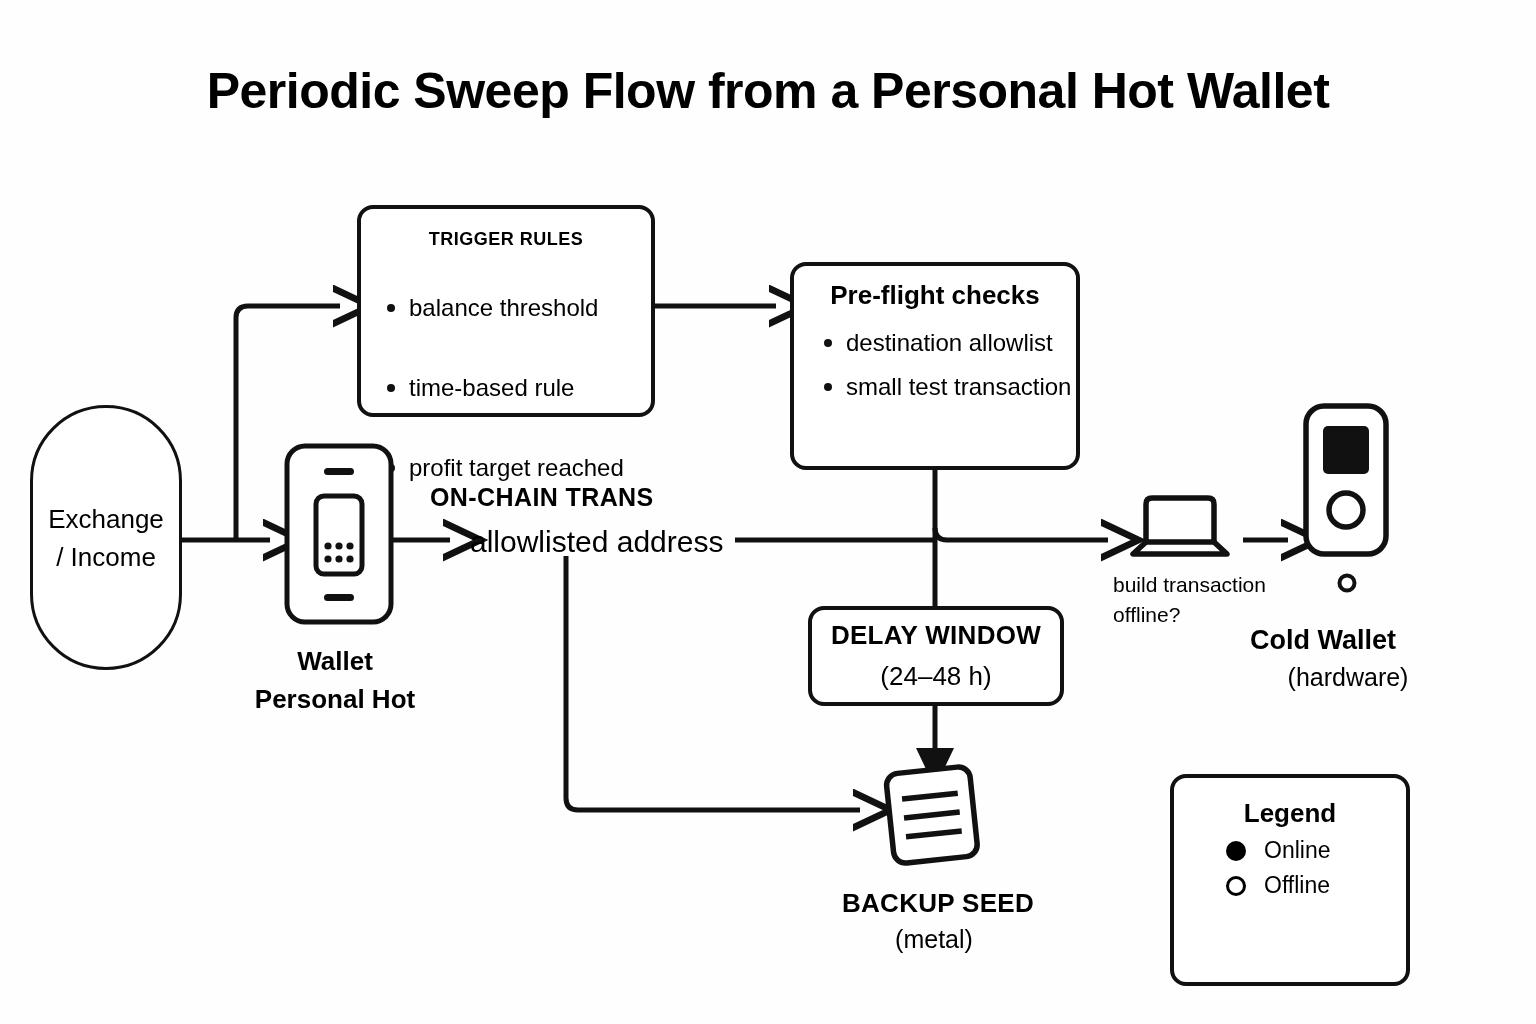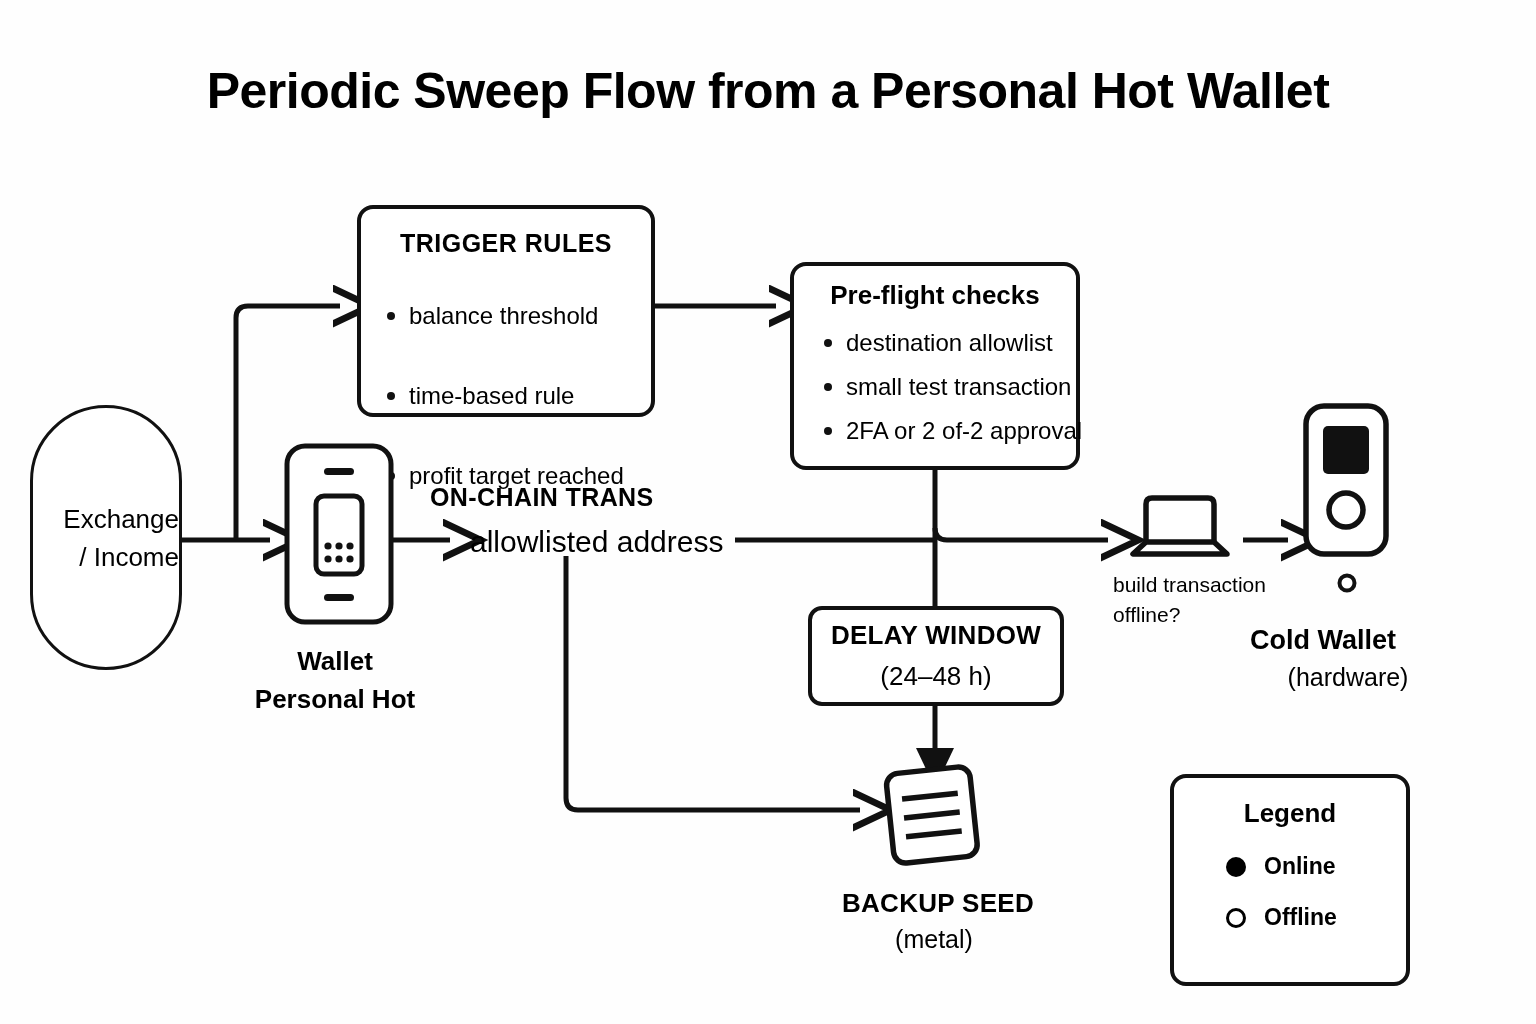--- a/index.html
+++ b/index.html
@@ -29,49 +29,49 @@
     position:relative;padding-left:26px;white-space:nowrap;
   }
   .bullets li::before{
     content:"";position:absolute;left:4px;top:50%;
     width:8px;height:8px;margin-top:-4px;border-radius:50%;
     background:#111;
   }
 
   
   #trigger-rules{left:357px;top:205px;width:298px;height:212px;}
-  #trigger-rules .node-title{font-size:25px;margin-top:20px;letter-spacing:.5px;}
+  #trigger-rules .node-title{font-size:18px;margin-top:20px;letter-spacing:.5px;}
   #trigger-rules .bullets{margin-top:14px;margin-left:22px;font-size:24px;}
   #trigger-rules .bullets li{line-height:44px;margin-top:36px;}
 
   
   #preflight{left:790px;top:262px;width:290px;height:208px;}
   #preflight .node-title{font-size:26px;margin-top:14px;}
   #preflight .bullets{margin-top:10px;margin-left:26px;font-size:24px;}
   #preflight .bullets li{line-height:44px;}
 
   
   #delay-window{left:808px;top:606px;width:256px;height:100px;
-    display:flex;flex-direction:column;align-items:center;justify-content:center;border-radius:14px;}
+    display:flex;flex-direction:column;align-items:center;justify-content:center;}
   #delay-window .dw-t{font-size:26px;font-weight:bold;letter-spacing:.3px;}
   #delay-window .dw-s{font-size:26px;margin-top:10px;}
 
   
   #legend{left:1170px;top:774px;width:240px;height:212px;}
   #legend .lg-title{font-size:26px;font-weight:bold;text-align:center;margin-top:20px;}
-  #legend .lg-row{display:flex;align-items:center;margin-left:52px;margin-top:24px;font-size:23px;font-weight:bold;}
+  #legend .lg-row{display:flex;align-items:center;margin-left:52px;margin-top:8px;font-size:23px;}
   .dot-filled{width:20px;height:20px;border-radius:50%;background:#000;margin-right:18px;}
   .dot-hollow{width:20px;height:20px;border-radius:50%;border:3.5px solid #000;
     box-sizing:border-box;margin-right:18px;}
 
   
   #exchange{
     left:30px;top:405px;width:152px;height:265px;
     border:3.5px solid #111;border-radius:78px;background:#fff;box-sizing:border-box;
-    display:flex;flex-direction:column;align-items:flex-end;justify-content:center;
+    display:flex;flex-direction:column;align-items:center;justify-content:center;
     font-size:26px;line-height:38px;
   }
 
   
   .lbl{white-space:nowrap;}
   #onchain-title{left:430px;top:483px;font-size:25px;font-weight:bold;letter-spacing:.4px;}
   #onchain-sub{left:470px;top:525px;font-size:30px;}
   #phone-label{left:240px;top:642px;width:190px;text-align:center;font-size:26px;font-weight:bold;line-height:38px;}
   #laptop-label{left:1113px;top:570px;font-size:21px;line-height:30px;}
   #cold-label{left:1250px;top:625px;width:196px;text-align:left;font-size:27px;font-weight:bold;}
@@ -135,21 +135,20 @@
     <li>time-based rule</li>
     <li>profit target reached</li>
   </ul>
 </div>
 
 <div class="abs node-box" id="preflight">
   <div class="node-title">Pre-flight checks</div>
   <ul class="bullets">
     <li>destination allowlist</li>
     <li>small test transaction</li>
-    <li>2FA or 2 of-2 approval</li>
   </ul>
 </div>
 
 <svg class="icon" style="left:280px;top:440px;" width="118" height="188" viewBox="0 0 118 188">
   <rect x="7" y="6" width="104" height="176" rx="18" ry="18" fill="#fff" stroke="#111" stroke-width="5"></rect>
   <rect x="44" y="28" width="30" height="7" rx="3.5" fill="#111"></rect>
   <rect x="36" y="56" width="46" height="78" rx="8" ry="8" fill="#fff" stroke="#111" stroke-width="5"></rect>
   <g fill="#111">
     <circle cx="48" cy="106" r="3.6"></circle>
       <circle cx="59" cy="106" r="3.6"></circle>

